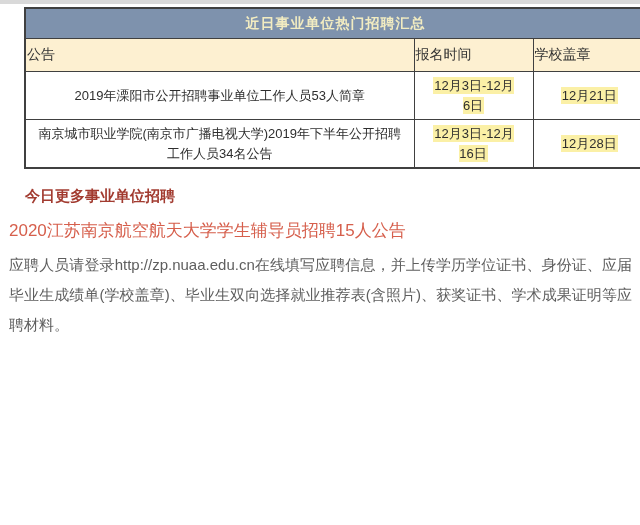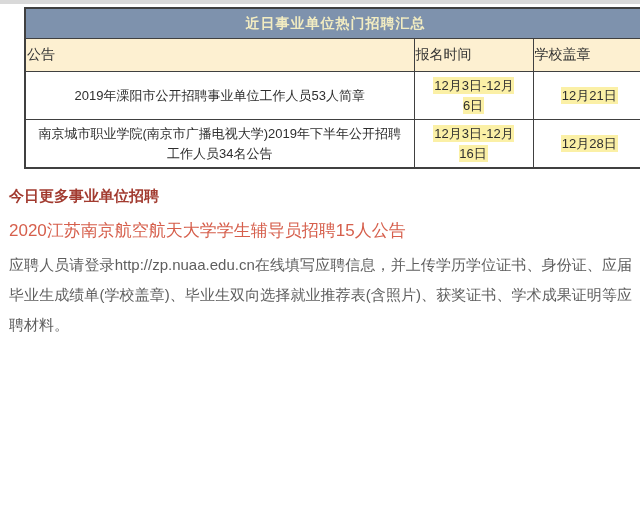--- a/index.html
+++ b/index.html
@@ -46,21 +46,21 @@
     word-break:break-all;
   }
   td.cell-announcement{padding:4px 10px;}
   .hl{
     background:var(--c-highlight);
     padding:1px 1px;
   }
   .footer{margin:0 8px 0 9px;}
   .footer-heading{
     color:var(--c-heading-red);font-weight:bold;font-size:15px;
-    margin:18px 0 0 0;
+    margin:18px 0 0 16px;
   }
   .footer-sub{
     color:var(--c-sub-red);font-size:17px;margin:13px 0 0 0;
     text-decoration:none;display:block;cursor:pointer;
   }
   .footer-para{
     color:var(--c-body-gray);font-size:15px;line-height:30px;
     text-align:justify;margin:8px 0 0 0;
   }
 </style>

